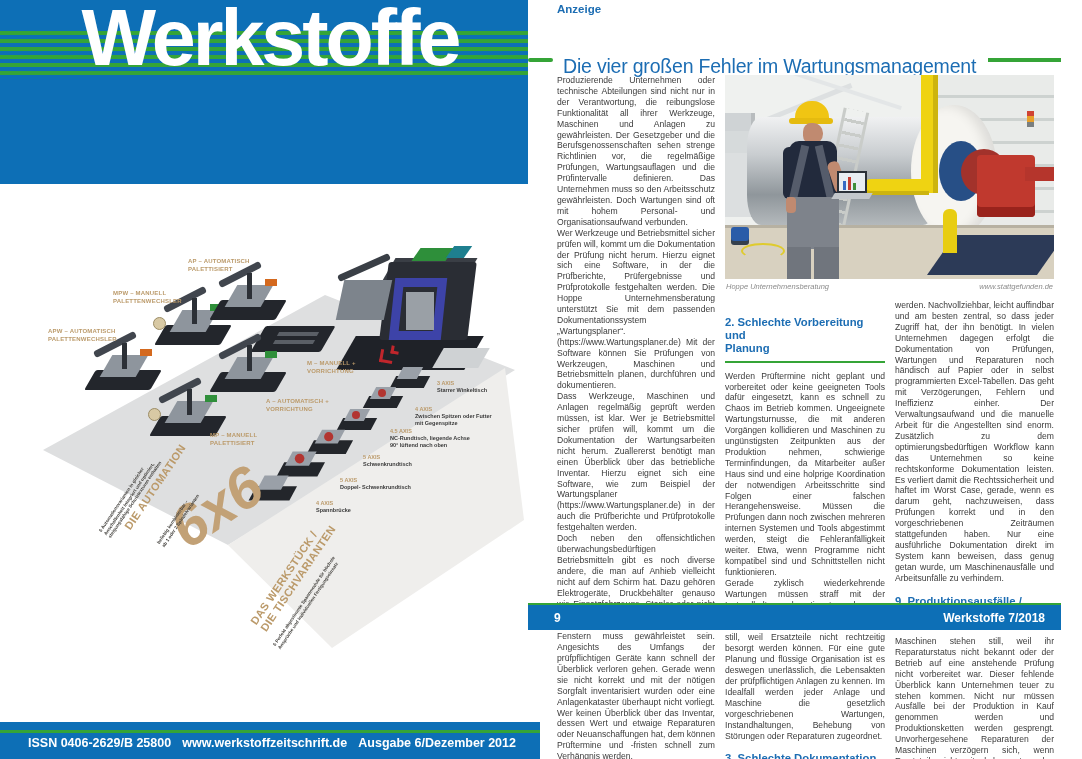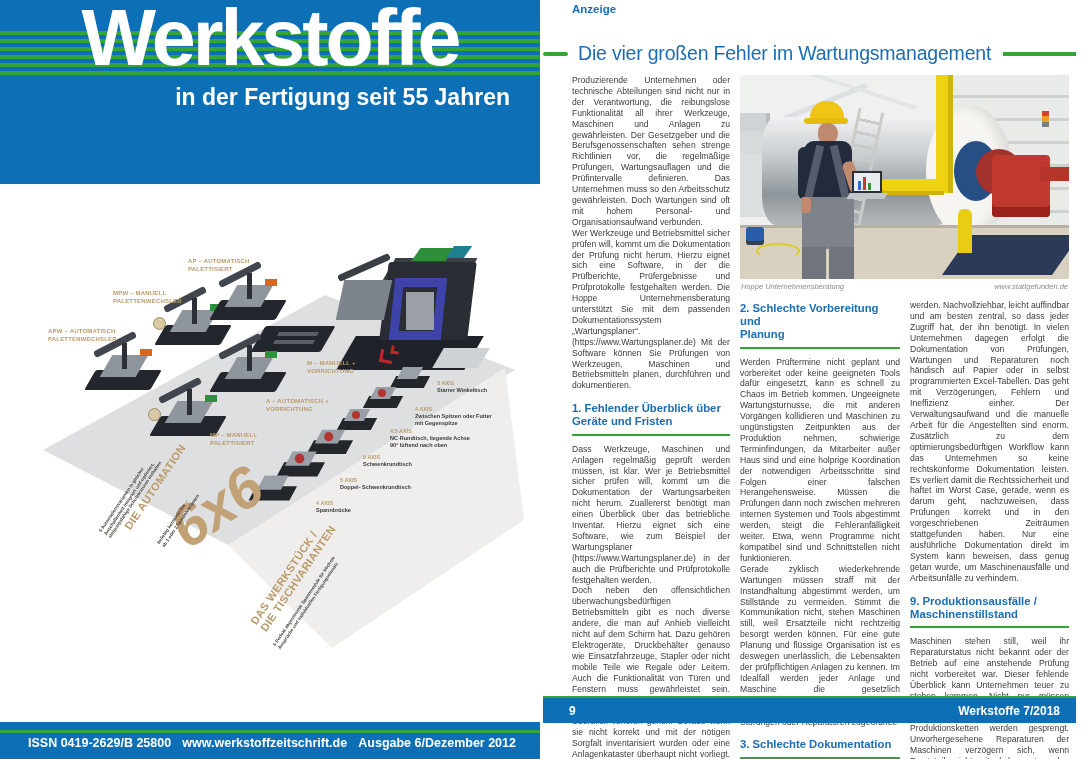--- a/index.html
+++ b/index.html
@@ -73,38 +73,38 @@
   .bm-larm{left:-4px;top:14px;width:56px;height:7px;background:#3a3f46;transform:rotate(-24deg);border-radius:3px;}
 
   .tmach{position:absolute;width:36px;height:26px;}
   .tmach i{position:absolute;}
   .t-base{left:0;bottom:0;width:34px;height:12px;background:#23262b;transform:skewX(-28deg);}
   .t-top{left:7px;bottom:9px;width:20px;height:12px;background:#9aa0a8;transform:skewX(-28deg);}
   .t-dot{left:12px;bottom:11px;width:8px;height:8px;background:#b23531;border-radius:50%;}
   .redarrow{position:absolute;width:13px;height:13px;border-left:3px solid #c0262c;border-bottom:3px solid #c0262c;transform:rotate(10deg);}
 
   
-  #article{position:absolute;left:543px;top:0;width:533px;height:723px;background:#ffffff;}
+  #article{position:absolute;left:528px;top:0;width:533px;height:630px;background:#ffffff;}
   .kicker{position:absolute;left:29px;top:3px;color:#1c6db3;font-weight:bold;font-size:11.5px;}
   .title-row{position:absolute;left:0;right:0;top:42px;display:flex;align-items:center;}
   .title-dash{width:25px;height:4px;background:#35a437;border-radius:2px;flex:0 0 auto;}
-  .art-title{margin:0 12px 0 10px;font-size:19.5px;font-weight:normal;color:#1c6db3;letter-spacing:-.2px;white-space:nowrap;}
+  .art-title{margin:13px 12px 0 10px;font-size:19.5px;font-weight:normal;color:#1c6db3;letter-spacing:-.2px;white-space:nowrap;}
   .title-rule{flex:1;height:4px;background:#35a437;}
 
   .columns{position:absolute;left:29px;top:75px;width:497px;display:flex;gap:10px;}
   .textcol{font-size:8.6px;line-height:10.9px;text-align:justify;color:#3b3b3b;}
   .textcol p{margin:0;}
   .col1{width:158px;}
   .col23{width:329px;}
   .twocol{display:flex;gap:10px;}
   .c2{width:160px;}
   .c3{width:159px;}
   .h{font-weight:bold;color:#1c6db3;font-size:11.3px;line-height:13.2px;border-bottom:2px solid #35a437;
      padding-bottom:5px;margin:11px 0 8px;white-space:pre-line;text-align:left;}
-  .h.first{margin-top:2px;}
+  .h.first{margin-top:16px;}
   .caps{display:flex;justify-content:space-between;font-size:7.5px;font-style:italic;color:#8b8b8b;margin:3px 1px 9px;}
 
   .art-footer{position:absolute;left:0;bottom:0;width:533px;height:27px;background:#0d6fb6;border-top:2.5px solid #35a437;
     color:#fff;display:flex;justify-content:space-between;align-items:center;padding:0 16px 0 26px;
     font-weight:bold;font-size:12px;}
 
   
   .photo{position:relative;width:329px;height:204px;overflow:hidden;background:#eff1ef;}
   .photo i,.photo b{position:absolute;display:block;}
   .ph-door{left:208px;top:0;width:121px;height:154px;border-left:2px solid #d8dcda;
@@ -159,21 +159,20 @@
 </head>
 <body>
 
 <div id="canvas">
 
   <div id="cover">
 
     <header class="masthead">
       <div class="stripes"></div>
       <div class="mast-title">Werkstoffe</div>
-      <div class="mast-tagline">in der Fertigung seit 55 Jahren</div>
     </header>
 
     <div id="illu">
       <div class="floor1"></div>
       <div class="floor2"></div>
 
       <div class="mach abs" style="left:80px;top:150px">
         <i class="m-base"></i>
           <i class="m-mid"></i>
           <i class="m-arm"></i>
@@ -308,21 +307,21 @@
       <div class="rot-sub" style="left:146px;top:354px;transform:rotate(-56deg)">beliebig kombinierbar –
 ab 1 oder 2 Spindelvarianten</div>
       <div class="rot-head" style="left:238px;top:432px;transform:rotate(-56deg)">DAS WERKSTÜCK /
 DIE TISCHVARIANTEN</div>
       <div class="rot-sub" style="left:262px;top:456px;transform:rotate(-56deg)">6 Perfekt abgestimmte Spannmodule für höchste
 Ansprüche und individuellen Fertigungseinsatz</div>
     </div>
 
     <footer class="cover-footer">
       <div class="row">
-        <span>ISSN 0419-2629/B 25800</span>
+        <span>ISSN 0406-2629/B 25800</span>
         <span>www.werkstoffzeitschrift.de</span>
         <span>Ausgabe 6/Dezember 2012</span>
       </div>
     </footer>
   </div>
 
   <div id="article">
 
     <div class="kicker">Anzeige</div>
 
@@ -330,22 +329,20 @@
       <span class="title-dash"></span>
       <h1 class="art-title">Die vier großen Fehler im Wartungsmanagement</h1>
       <span class="title-rule"></span>
     </div>
 
     <div class="columns">
 
       <div class="col1 textcol">
         <p>Produzierende Unternehmen oder technische Abteilungen sind nicht nur in der Verantwortung, die reibungslose Funktionalität all ihrer Werkzeuge, Maschinen und Anlagen zu gewährleisten. Der Gesetzgeber und die Berufsgenossenschaften sehen strenge Richtlinien vor, die regelmäßige Prüfungen, Wartungsauflagen und die Prüfintervalle definieren. Das Unternehmen muss so den Arbeitsschutz gewährleisten. Doch Wartungen sind oft mit hohem Personal- und Organisationsaufwand verbunden.</p>
         <p>Wer Werkzeuge und Betriebsmittel sicher prüfen will, kommt um die Dokumentation der Prüfung nicht herum. Hierzu eignet sich eine Software, in der die Prüfberichte, Prüfergebnisse und Prüfprotokolle festgehalten werden. Die Hoppe Unternehmensberatung unterstützt Sie mit dem passenden Dokumentationssystem „Wartungsplaner“. (https://www.Wartungsplaner.de) Mit der Software können Sie Prüfungen von Werkzeugen, Maschinen und Betriebsmitteln planen, durchführen und dokumentieren.</p>
-        <h2 class="h">1. Fehlender Überblick über
-Geräte und Fristen</h2>
         <p>Dass Werkzeuge, Maschinen und Anlagen regelmäßig geprüft werden müssen, ist klar. Wer je Betriebsmittel sicher prüfen will, kommt um die Dokumentation der Wartungsarbeiten nicht herum. Zuallererst benötigt man einen Überblick über das betriebliche Inventar. Hierzu eignet sich eine Software, wie zum Beispiel der Wartungsplaner (https://www.Wartungsplaner.de) in der auch die Prüfberichte und Prüfprotokolle festgehalten werden.</p>
         <p>Doch neben den offensichtlichen überwachungsbedürftigen Betriebsmitteln gibt es noch diverse andere, die man auf Anhieb vielleicht nicht auf dem Schirm hat. Dazu gehören Elektrogeräte, Druckbehälter genauso wie Einsatzfahrzeuge, Stapler oder nicht mobile Teile wie Regale oder Leitern. Auch die Funktionalität von Türen und Fenstern muss gewährleistet sein. Angesichts des Umfangs der prüfpflichtigen Geräte kann schnell der Überblick verloren gehen. Gerade wenn sie nicht korrekt und mit der nötigen Sorgfalt inventarisiert wurden oder eine Anlagenkataster überhaupt nicht vorliegt. Wer keinen Überblick über das Inventar, dessen Wert und etwaige Reparaturen oder Neuanschaffungen hat, dem können Prüftermine und -fristen schnell zum Verhängnis werden.</p>
       </div>
 
       <div class="col23">
 
         <div class="photo">
           <i class="ph-beam1"></i>
           <i class="ph-beam2"></i>
           <i class="ph-door"></i>

